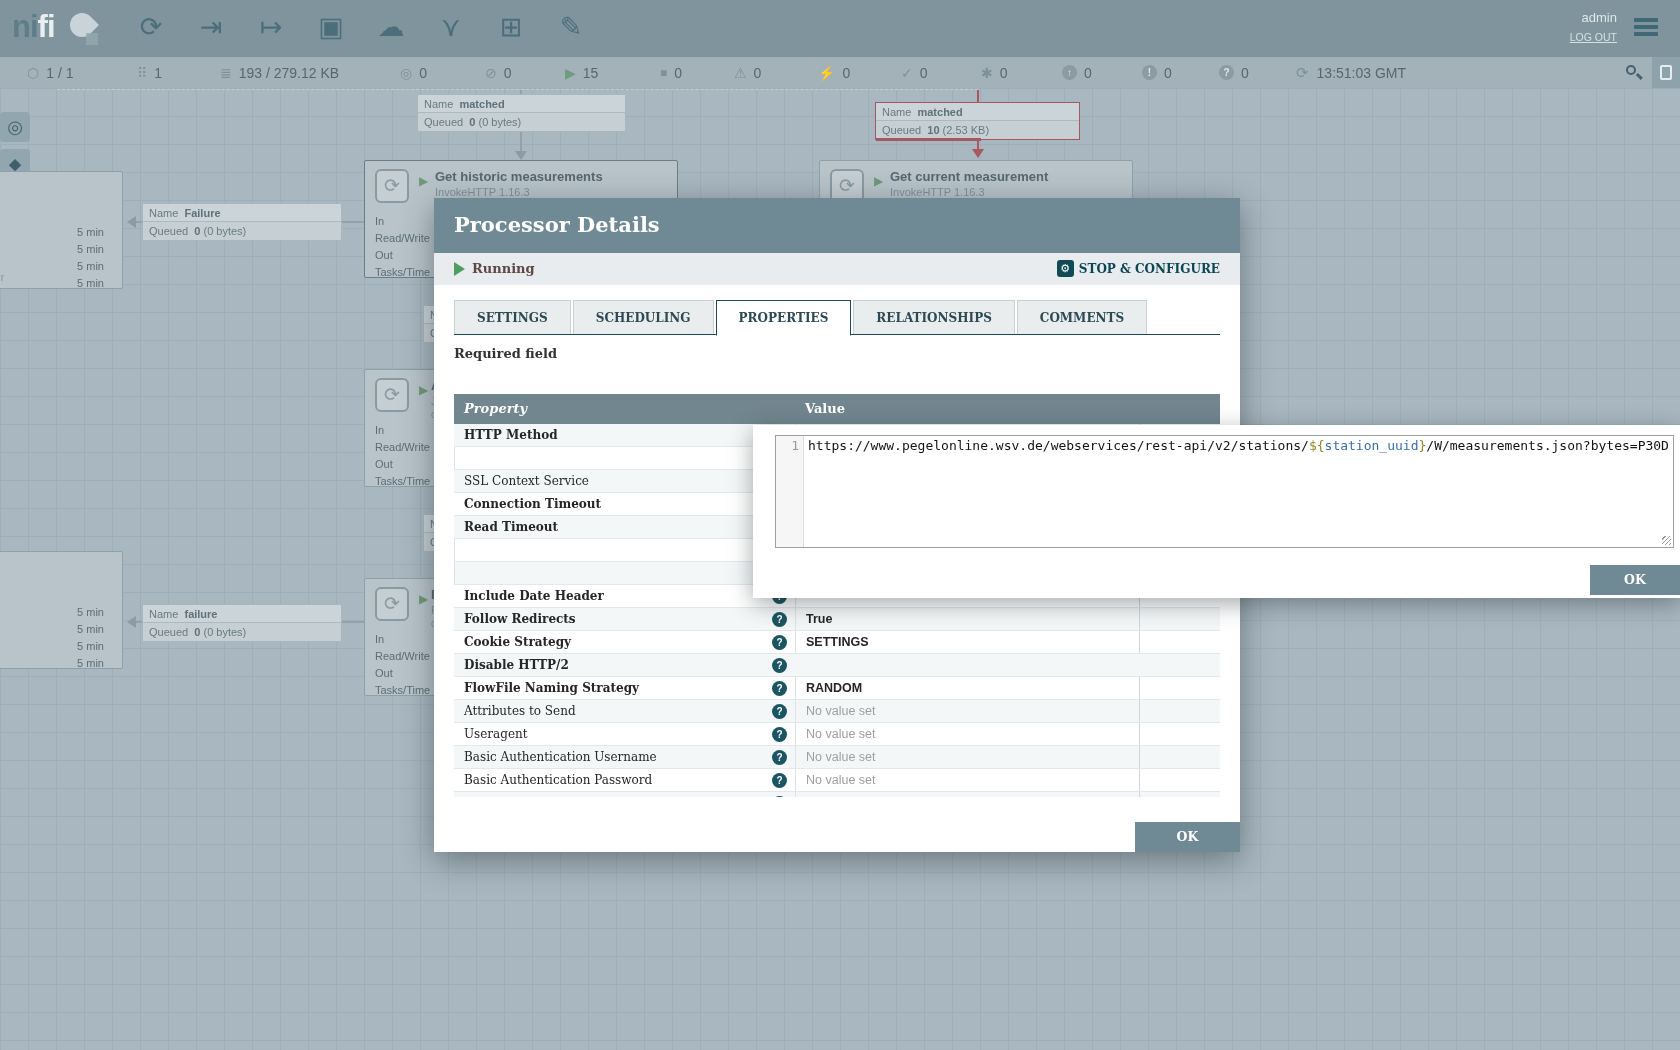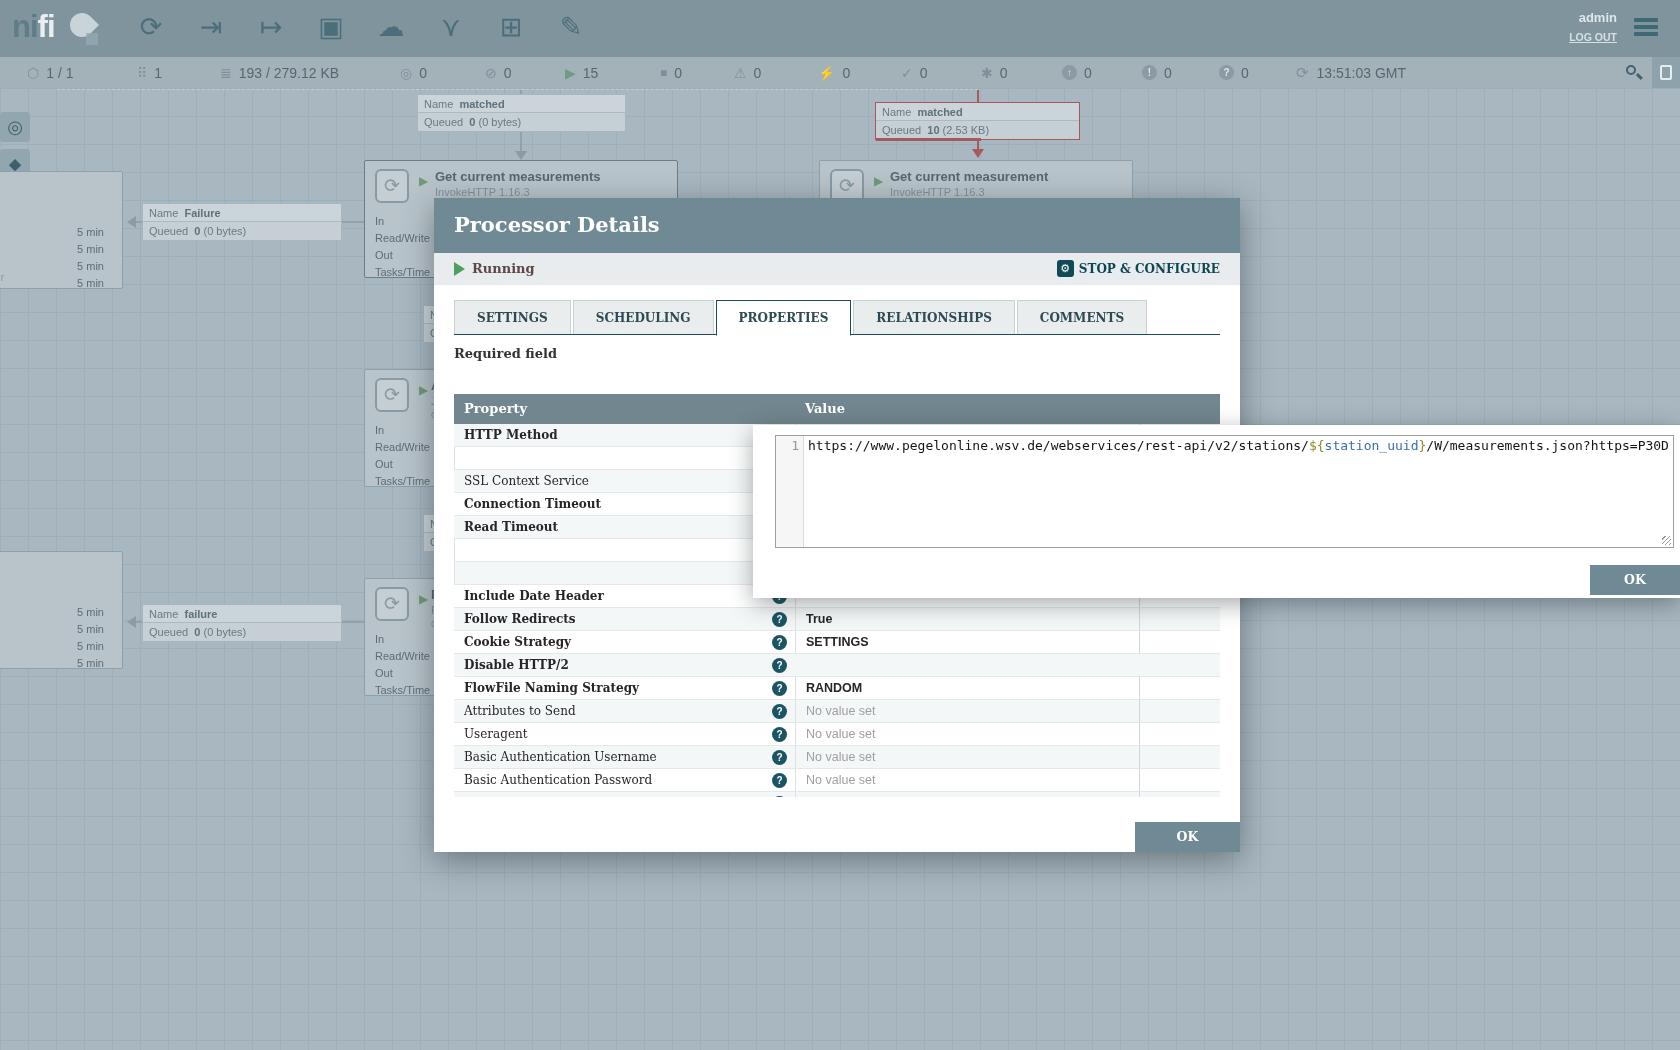--- a/index.html
+++ b/index.html
@@ -11,21 +11,21 @@
   .appbar { position:absolute; left:0; top:0; width:1680px; height:57px; background:#7f949d; z-index:3; }
   .logo { position:absolute; left:12px; top:9px; font-size:31px; font-weight:bold; letter-spacing:-1px; }
   .logo .ni { color:#5e7d89; } .logo .fi { color:#e9eff1; }
   .drop { position:absolute; left:70px; top:13px; width:24px; height:24px; background:#c9d4d9;
     border-radius:0 50% 50% 50%; transform:rotate(135deg); }
   .drop-pix { position:absolute; left:86px; top:33px; width:12px; height:12px;
     background:
       linear-gradient(#94a8b1,#94a8b1); background-size:4px 4px; background-repeat:repeat; opacity:.8; }
   .palette { position:absolute; left:134px; top:8px; display:flex; gap:26px; }
   .pic { width:34px; height:38px; font-size:27px; line-height:38px; text-align:center; color:#4c6e7b; }
-  .user { position:absolute; right:63px; top:10px; text-align:right;font-weight:bold; }
+  .user { position:absolute; right:63px; top:10px; text-align:right; }
   .user .uname { font-size:13px; color:#dfe7ea; }
   .user .ulogout { font-size:10.5px; color:#d6e0e4; text-decoration:underline; margin-top:6px; }
   .burger { position:absolute; right:22px; top:18px; width:24px; height:18px; }
   .burger span { display:block; height:4px; background:#3f6774; border-radius:1px; margin-bottom:3px; }
 
   
   .statusbar { position:absolute; left:0; top:57px; width:1680px; height:31px; background:#a3b2b9; z-index:3; }
   .sitem { position:absolute; top:0; height:31px; display:flex; align-items:center; gap:7px;
     font-size:14px; color:#57676f; }
   .sicon { font-size:14px; color:#7e909a; }
@@ -107,21 +107,21 @@
     font-family:"DejaVu Serif", serif; font-size:12px; font-weight:bold; color:#2d4a54;
     line-height:34px; text-align:center; }
   .tab.active { background:#fff; border:1px solid #1d4a57; border-bottom:1px solid #fff; height:36px; position:relative; z-index:2; }
 
   .reqnote { position:absolute; left:20px; top:148px; font-family:"DejaVu Serif", serif;
     font-size:13px; font-weight:bold; color:#333; }
 
   .ptable { position:absolute; left:20px; top:196px; width:766px; height:403px; overflow:hidden; }
   .thead { display:flex; height:30px; background:#72868f; color:#fff;
     font-family:"DejaVu Serif", serif; font-size:13px; font-weight:bold; line-height:30px; }
-  .thead .c1 { width:341px; padding-left:10px; }
+  .thead .c1 { width:341px; padding-left:10px;font-style:italic; }
   .thead .c2 { width:345px; padding-left:10px; }
   .prow { display:flex; height:23px; border-bottom:1px solid #e3e8ea; background:#fff; }
   .prow:nth-child(odd) { background:#f3f6f7; }
   .rows .prow:nth-child(even) { background:#fff; }
   .rows .prow:nth-child(odd) { background:#f4f7f8; }
   .pcell { position:relative; width:341px; padding-left:10px; font-family:"DejaVu Serif", serif;
     font-size:12px; color:#262626; line-height:23px; white-space:nowrap; }
   .pcell.req { font-weight:bold; }
   .phelp { position:absolute; right:8px; top:4px; width:15px; height:15px; border-radius:50%;
     background:#1b5462; color:#fff; font-family:"Liberation Sans", sans-serif;
@@ -187,21 +187,21 @@
         <div>5 min</div>
         <div>5 min</div>
         <div>5 min</div>
         <div>5 min</div>
       </div>
     </div>
 
     <div class="proc sel" style="left:364px;top:72px;">
       <div class="ibox">⟳</div>
       <div class="play">▶</div>
-      <div class="pname">Get current measurements</div>
+      <div class="pname">Get historic measurements</div>
       <div class="ptype">InvokeHTTP 1.16.3</div>
       <div class="porg">org.apache.nifi - nifi-standard-nar</div>
       <div class="stats">
         <div>In</div>
         <div>Read/Write</div>
         <div>Out</div>
         <div>Tasks/Time</div>
       </div>
     </div>
 
@@ -488,19 +488,19 @@
           </div>
       </div>
     </div>
 
     <div class="dlg-ok">OK</div>
   </div>
 
   <div class="popup">
     <div class="editor">
       <div class="gutter">1</div>
-      <div class="codeline"><span>https://www.pegelonline.wsv.de/webservices/rest-api/v2/stations/</span><span class="el-brace">${</span><span class="el-var">station_uuid</span><span class="el-brace">}</span><span>/W/measurements.json?https=P30D</span></div>
+      <div class="codeline"><span>https://www.pegelonline.wsv.de/webservices/rest-api/v2/stations/</span><span class="el-brace">${</span><span class="el-var">station_uuid</span><span class="el-brace">}</span><span>/W/measurements.json?bytes=P30D</span></div>
       <div class="rsz"></div>
     </div>
     <div class="pop-ok">OK</div>
   </div>
 
 </div>
 
 </body></html>

